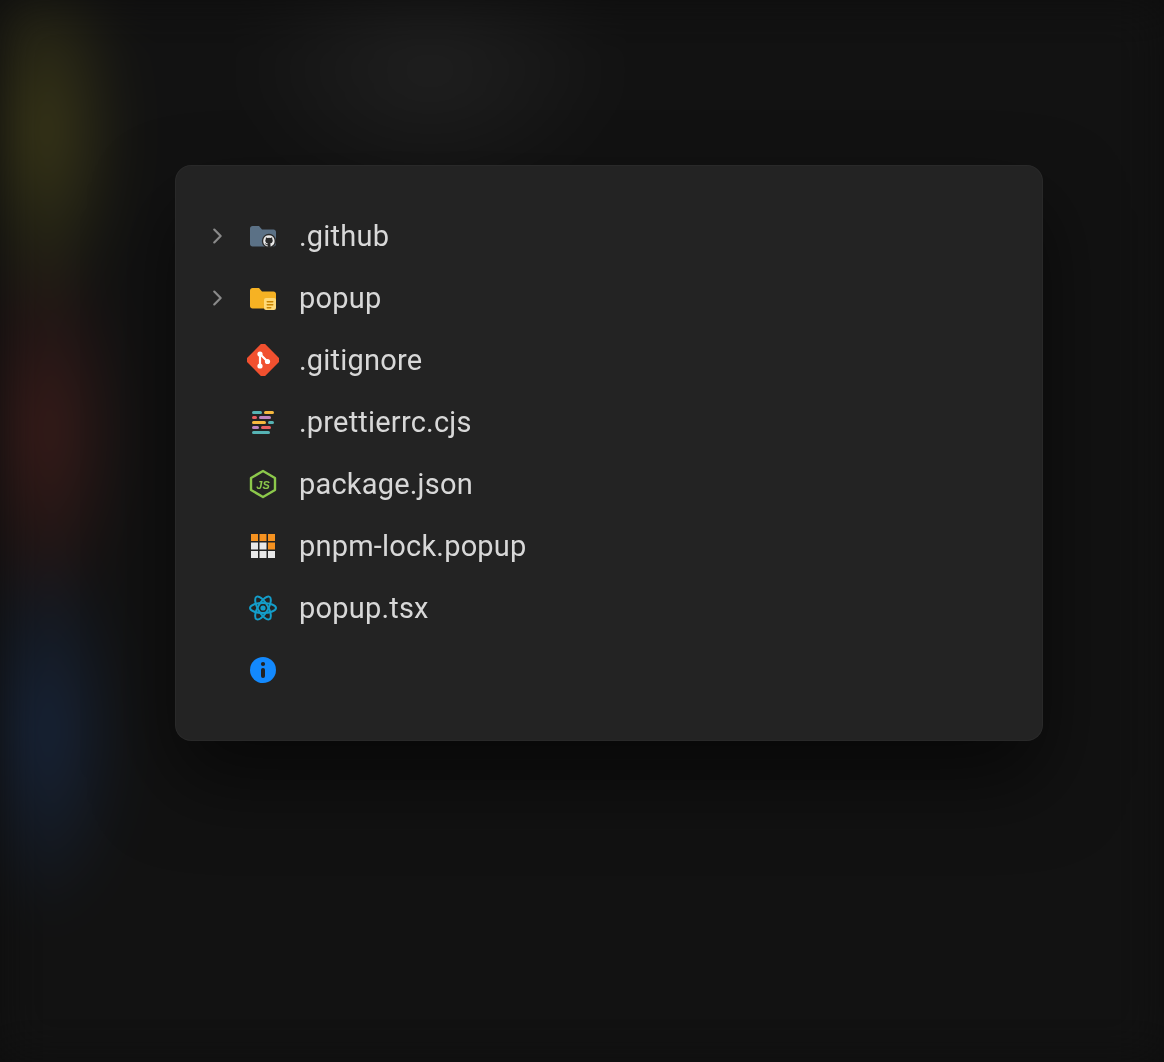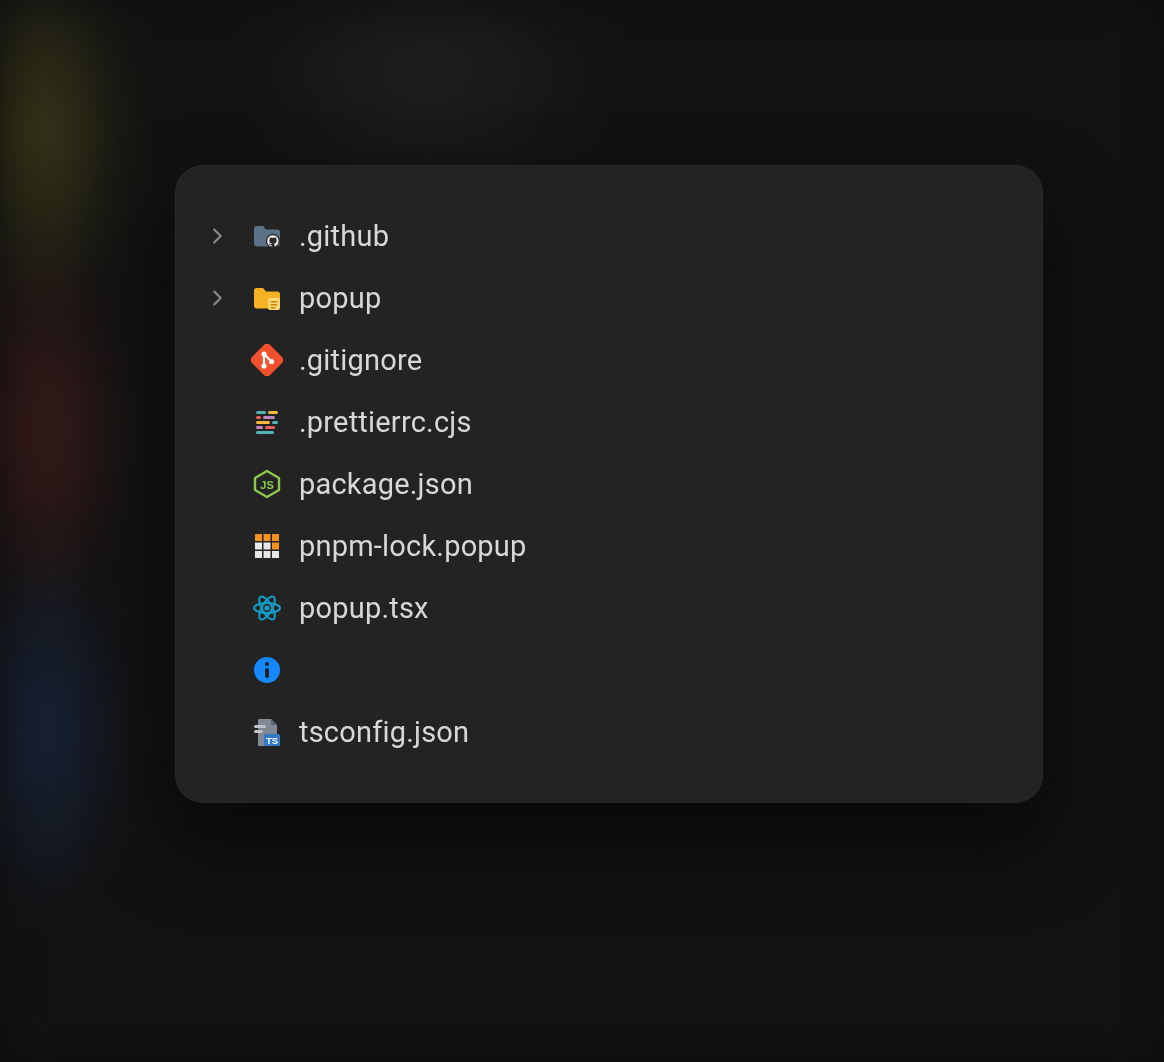--- a/index.html
+++ b/index.html
@@ -23,21 +23,21 @@
       radial-gradient(120px 260px at 40px 730px, rgba(40,100,200,0.22), transparent 75%),
       radial-gradient(240px 160px at 430px 70px, rgba(150,150,150,0.10), transparent 80%),
       #121212;
     filter:blur(24px);
   }
   .panel{
     position:absolute;
     left:175px;top:165px;
     width:810px;
     background:var(--panel);
-    border-radius:28px;
+    border-radius:16px;
     padding:40px 34px 40px 24px;
     box-shadow:0 40px 80px rgba(0,0,0,0.55), 0 0 0 1px rgba(255,255,255,0.03) inset;
   }
   .tree{list-style:none;margin:0;padding:0;}
   .row{
     display:flex;align-items:center;
     height:62px;
     gap:16px;
     padding-left:4px;
     cursor:default;
@@ -45,21 +45,21 @@
   .chev{
     width:28px;height:28px;
     display:flex;align-items:center;justify-content:center;
     flex:0 0 28px;
   }
   .chev svg{width:22px;height:22px;}
   .chev.blank{visibility:hidden;}
   .icon{
     width:36px;height:36px;
     flex:0 0 36px;
-    display:flex;align-items:center;justify-content:flex-end;
+    display:flex;align-items:center;justify-content:flex-start;font-style:italic;
   }
   .icon svg{width:32px;height:32px;}
   .label{
     color:var(--text);
     font-size:29px;
     letter-spacing:0.2px;
     font-weight:400;
   }
 </style>
 </head>
@@ -188,29 +188,15 @@
       <span class="chev blank"></span>
       <span class="icon">
         <svg viewBox="0 0 32 32">
           <circle cx="16" cy="16" r="13" fill="#1389fd"></circle>
           <circle cx="16" cy="10" r="2.1" fill="#222"></circle>
           <rect x="14" y="14" width="4" height="10" rx="2" fill="#222"></rect>
         </svg>
       </span>
     </li>
 
-    <li class="row">
-      <span class="chev blank"></span>
-      <span class="icon">
-        <svg viewBox="0 0 32 32">
-          <path fill="#828894" d="M8 3h12l6 6v20a1 1 0 0 1-1 1H8a1 1 0 0 1-1-1V4a1 1 0 0 1 1-1z"></path>
-          <path fill="#5f6672" d="M20 3v6h6z"></path>
-          <rect x="3" y="9" width="12" height="3" rx="1.5" fill="#bfc3c9"></rect>
-          <rect x="3" y="14" width="9" height="3" rx="1.5" fill="#bfc3c9"></rect>
-          <rect x="13" y="18" width="16" height="12" rx="1.5" fill="#3178c6"></rect>
-          <text x="21" y="27.5" text-anchor="middle" font-size="9.5" font-weight="700" font-family="Arial" fill="#fff">TS</text>
-        </svg>
-      </span>
-      <span class="label">tsconfig.json</span>
-    </li>
 
   </ul>
 </div>
 
 </body></html>

